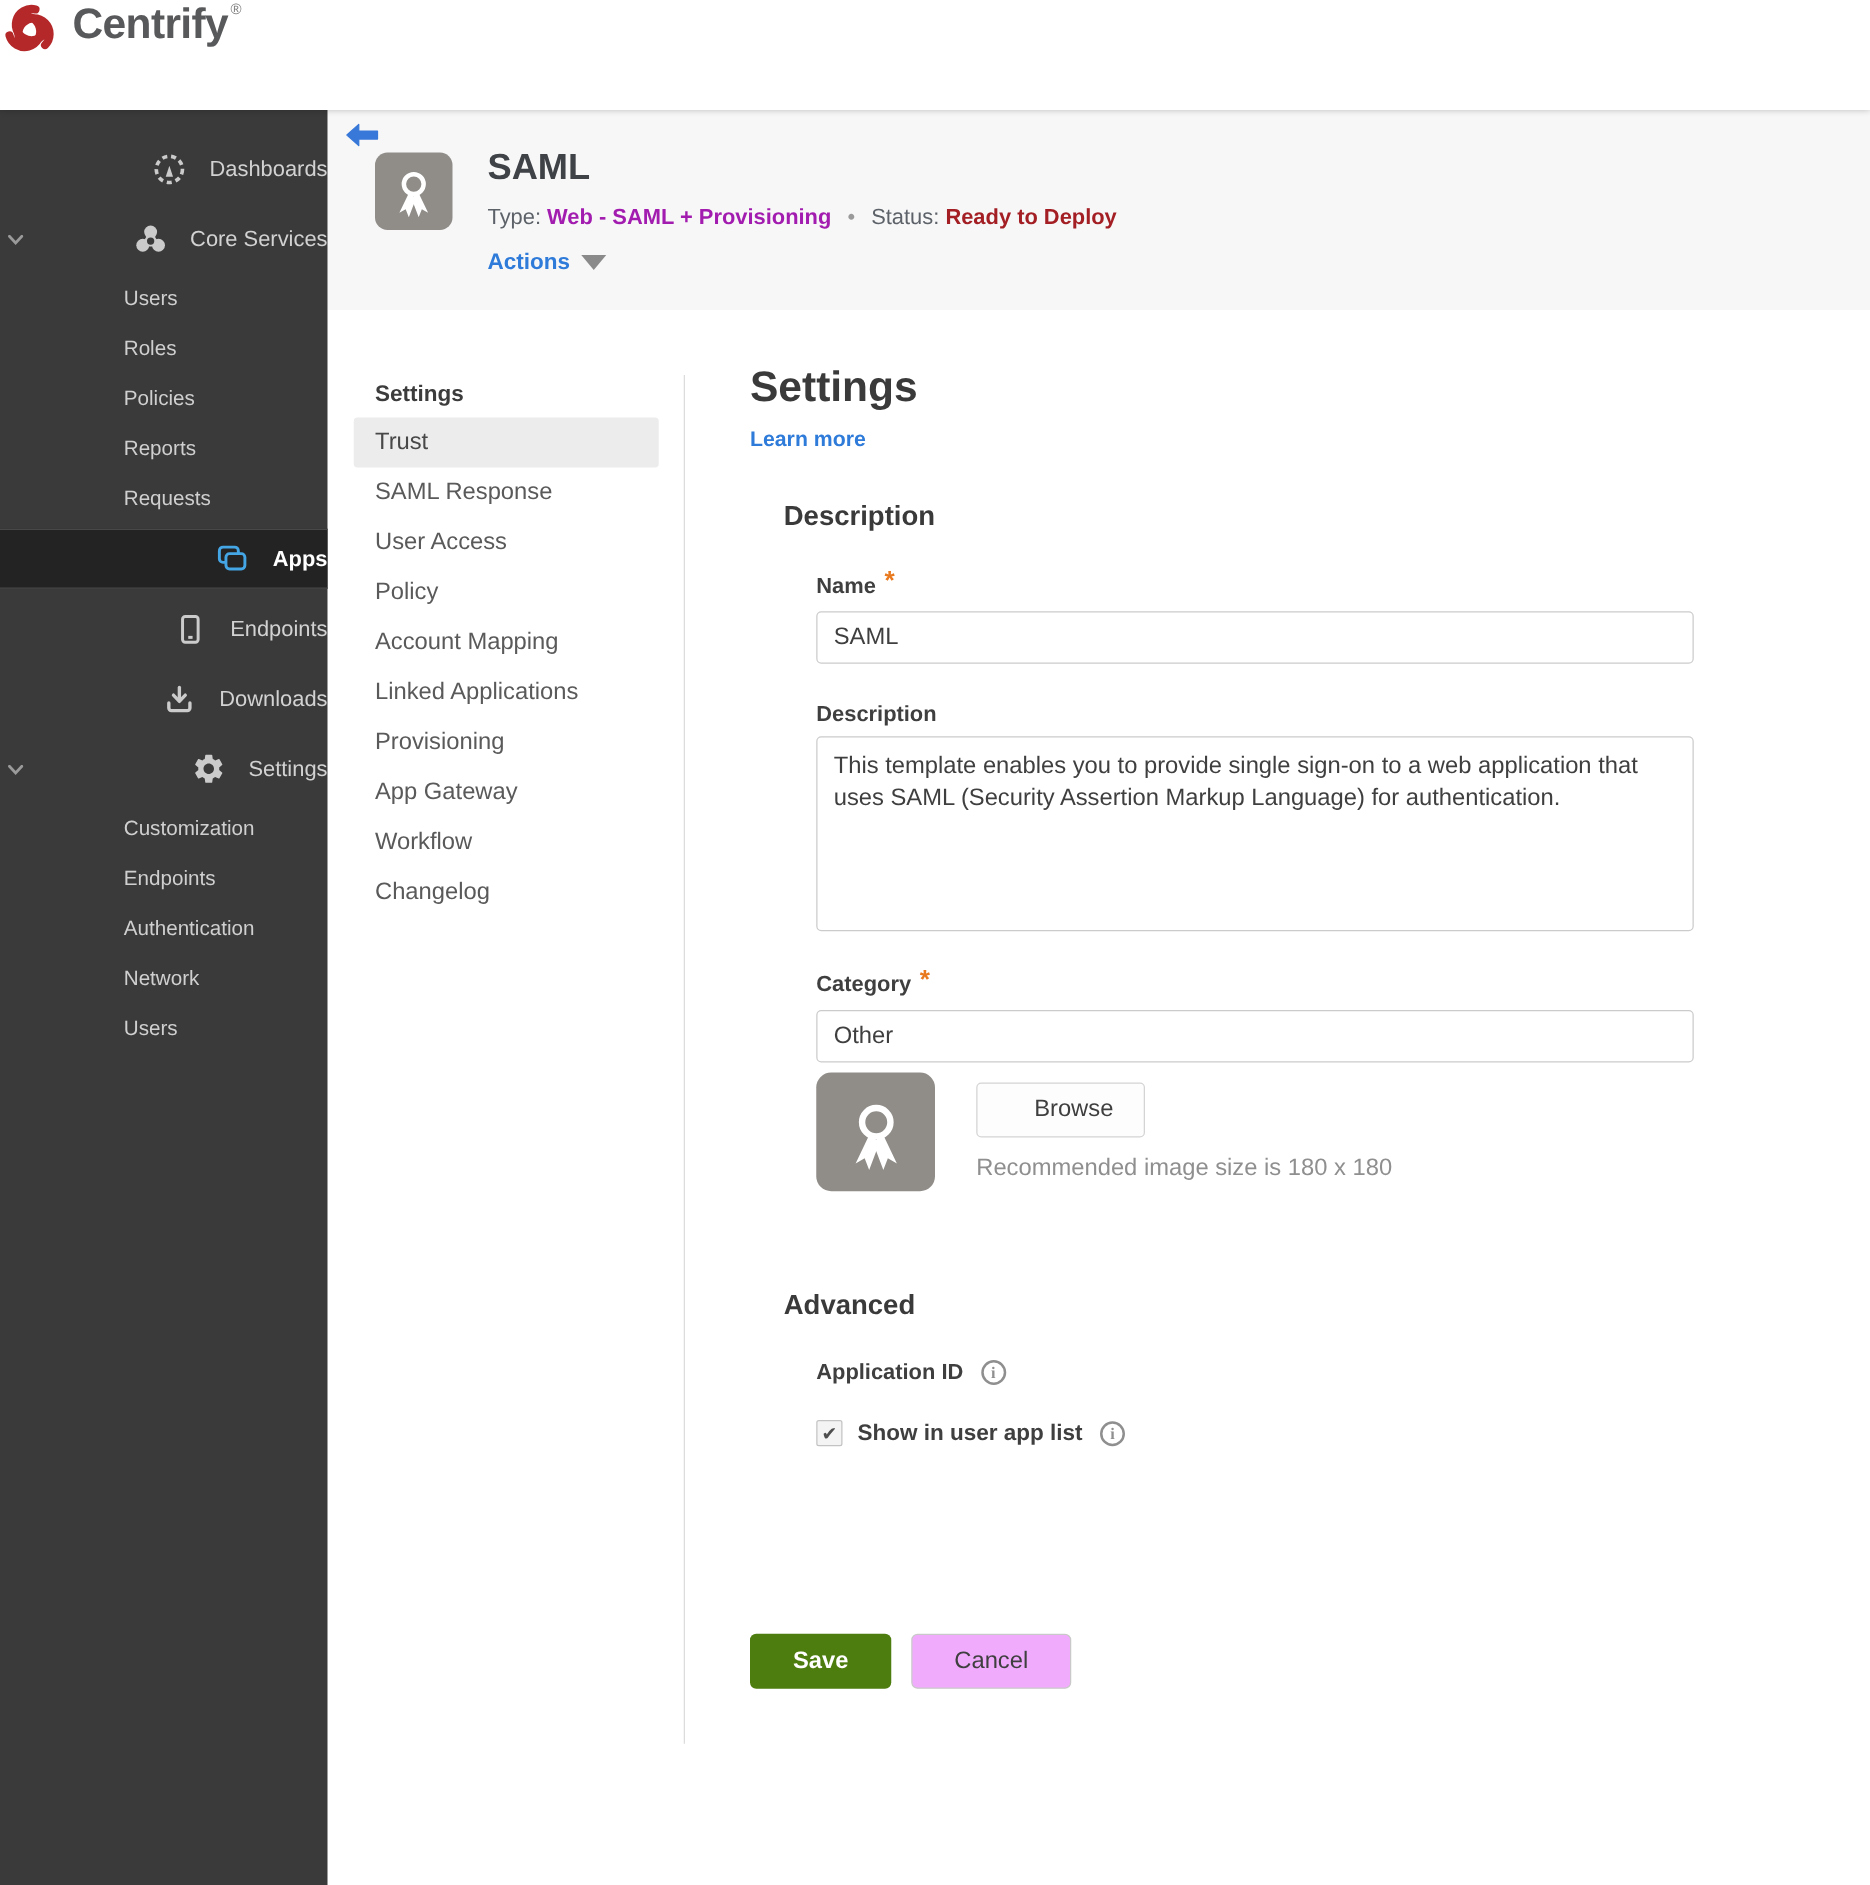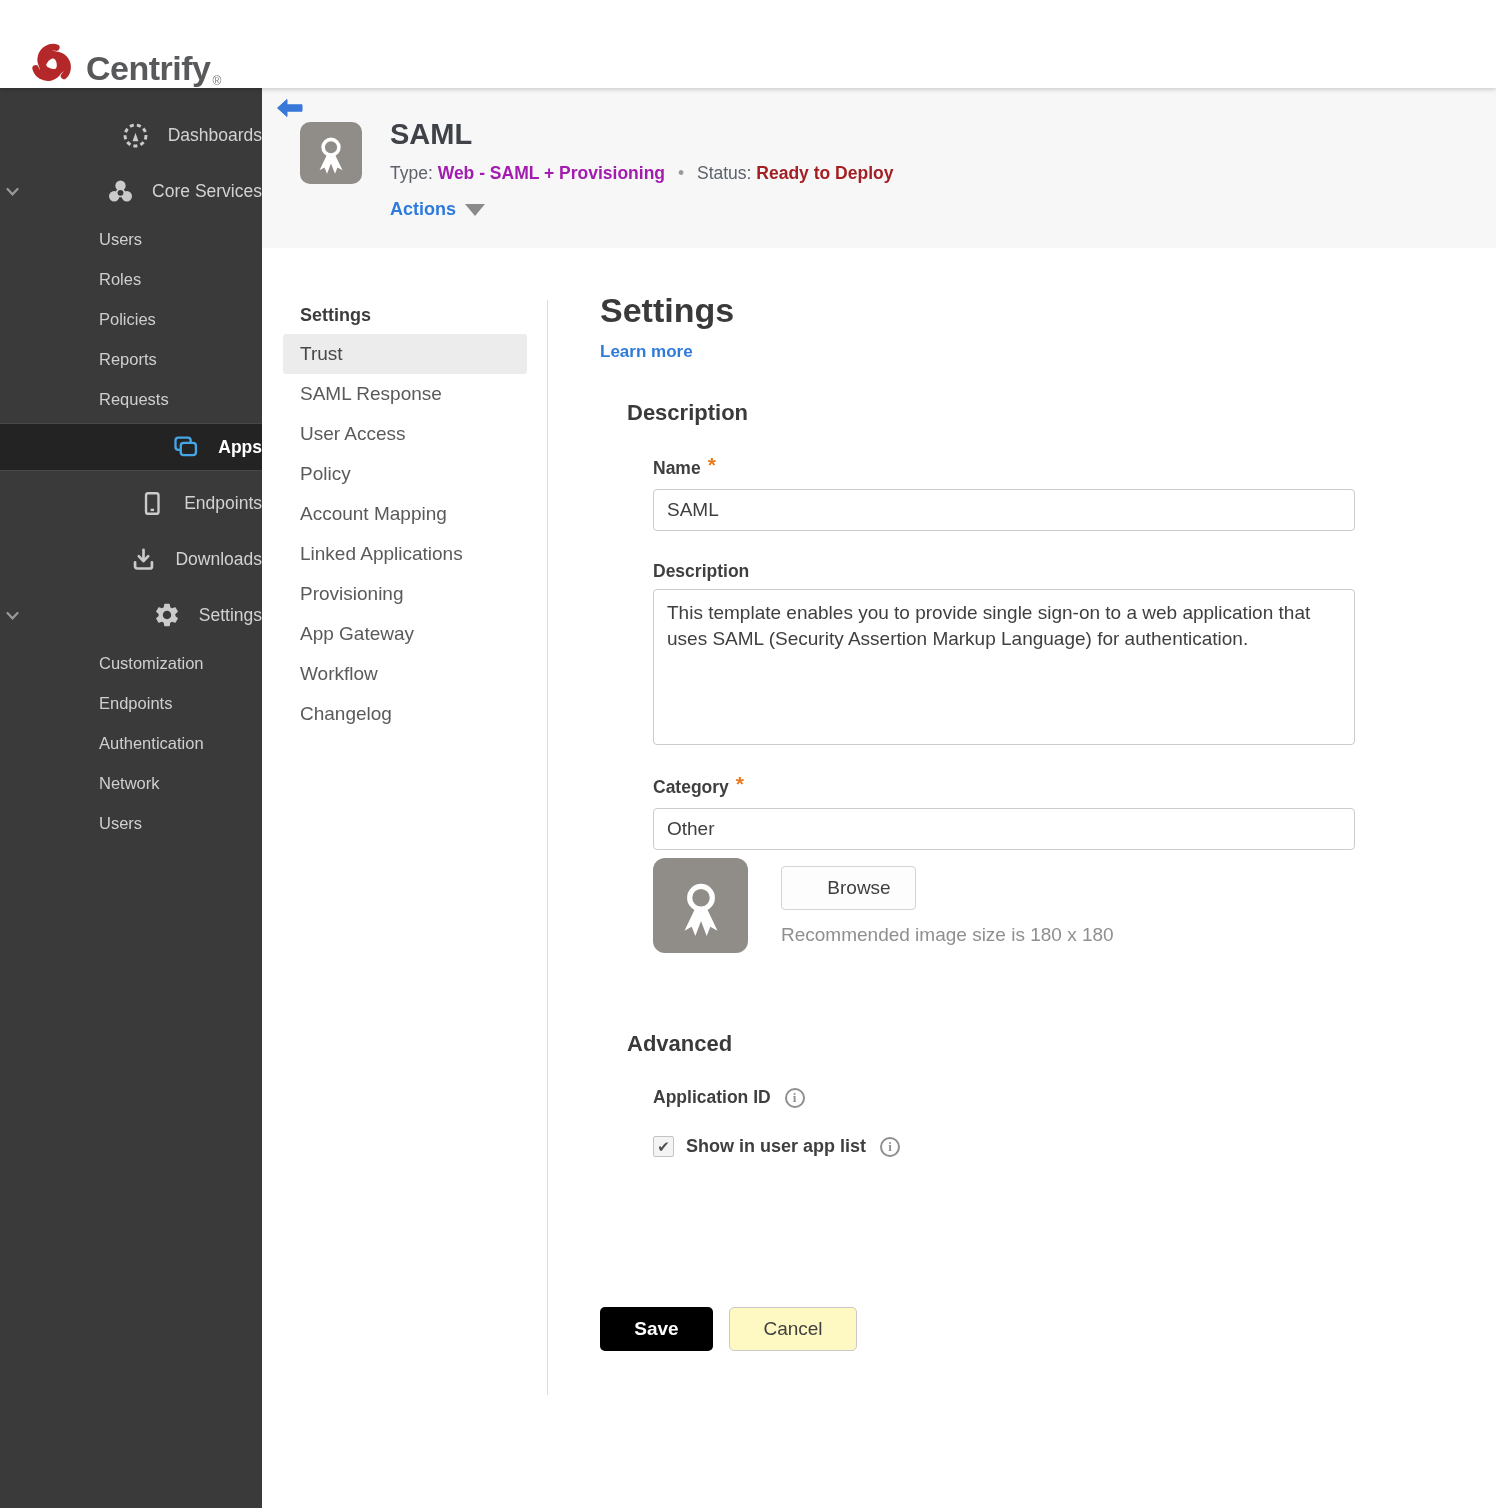--- a/index.html
+++ b/index.html
@@ -5,21 +5,21 @@
   * { box-sizing: border-box; }
   html,body { margin:0; padding:0; }
   body {
     width:1496px; height:1508px; position:relative; overflow:hidden;
     background:#fff; font-family:"Liberation Sans", sans-serif; color:#3f3f3f;
   }
 
   
   .topbar {
     position:absolute; top:0; left:0; right:0; height:88px; background:#fff;
-    display:flex; align-items:flex-end; padding-left:28px; z-index:6;
+    display:flex; align-items:flex-start; z-index:6;
     box-shadow:0 1px 5px rgba(0,0,0,.22);
   }
   .brand-text { font-size:34px; color:#58595b; font-weight:600; letter-spacing:-0.5px; margin-left:10px; }
   .brand-tm { font-size:12px; color:#7a7a7a; vertical-align:super; margin-left:2px; }
 
   
   .sidebar {
     position:absolute; top:88px; left:0; width:262px; bottom:0;
     background:#3a3a3a; padding-top:19px; z-index:5;
   }
@@ -76,23 +76,23 @@
     font-size:19px; color:#3f3f3f; font-family:inherit; cursor:pointer;padding-left:27px; }
   .logo-hint { margin-top:14px; font-size:19px; color:#8f8f8f; }
   .info-icon { width:20px; height:20px; border:2px solid #8f8f8f; border-radius:50%; color:#8f8f8f;
     display:inline-flex; align-items:center; justify-content:center; font-size:13px; font-weight:700;
     font-family:"Liberation Serif", serif; margin-left:14px; cursor:pointer; flex:none; }
   .check-row { margin-top:28px; margin-left:53px; display:flex; align-items:center; }
   .checkbox { width:21px; height:21px; background:#f4f4f4; border:1px solid #c3c3c3; border-radius:2px;
     display:flex; align-items:center; justify-content:center; font-size:15px; color:#4f4f4f; cursor:pointer; flex:none; }
   .check-label { font-size:18px; font-weight:700; color:#3f3f3f; margin-left:12px; }
   .btn-row { margin-top:150px; display:flex; align-items:center; gap:16px; }
-  .save-btn { width:113px; height:44px; background:#000000; color:#fff; font-weight:700; font-size:19px;
+  .save-btn { width:113px; height:44px; background:#4d7c0f; color:#fff; font-weight:700; font-size:19px;
     border:none; border-radius:5px; font-family:inherit; cursor:pointer; }
-  .cancel-btn { width:128px; height:44px; background:#fef9c3; color:#3f3f3f; font-size:19px;
+  .cancel-btn { width:128px; height:44px; background:#f0abfc; color:#3f3f3f; font-size:19px;
     border:1px solid #c9c9c9; border-radius:5px; font-family:inherit; cursor:pointer; }
 </style>
 </head>
 <body>
 
 <div class="topbar">
   <span style="display:flex;">
     <svg width="48" height="48" viewBox="0 0 48 48">
       <g stroke="#b5282a" stroke-width="6.5" fill="none" stroke-linecap="round">
         <path d="M24 7 a 12.5 12.5 0 1 0 12.5 12.5" transform="rotate(15 24 24)"></path>

